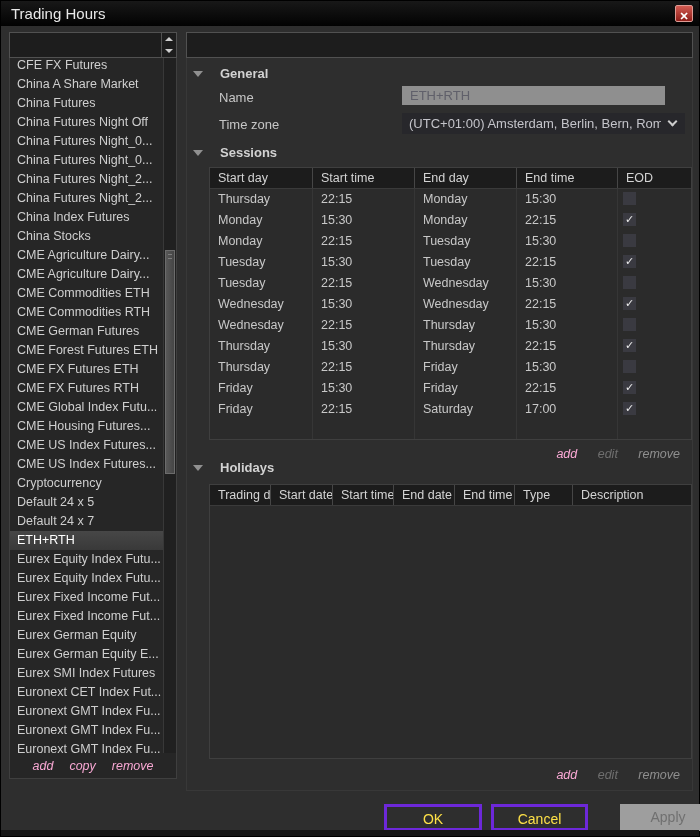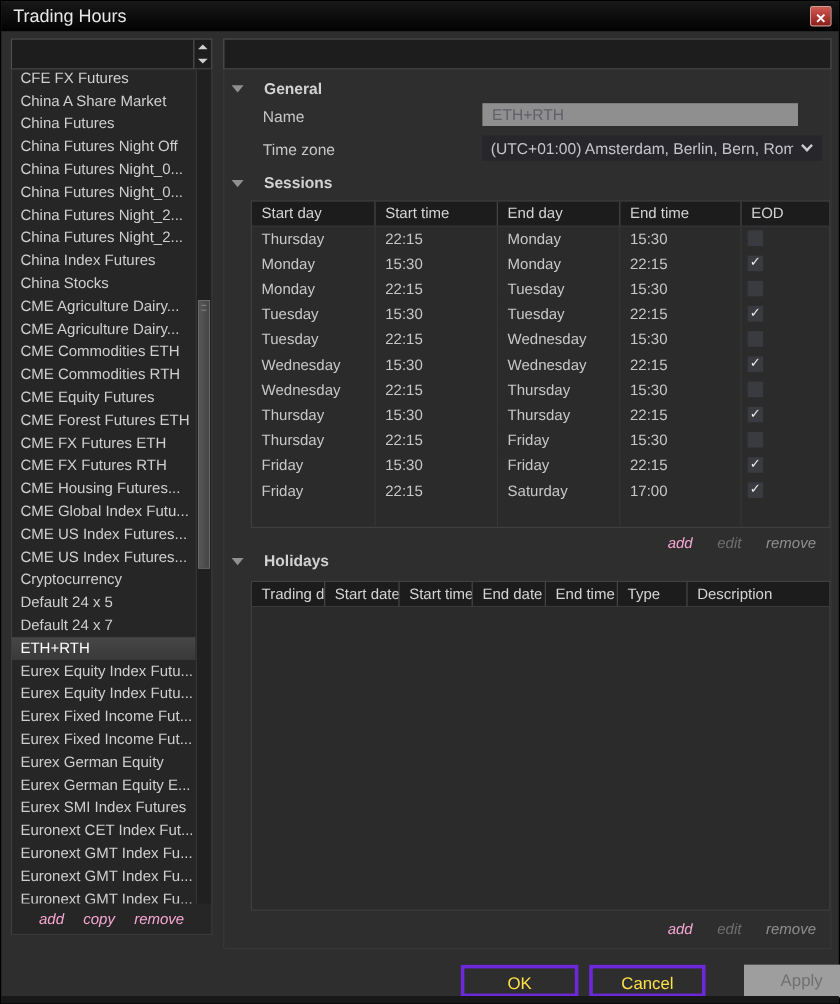--- a/index.html
+++ b/index.html
@@ -163,31 +163,31 @@
         <div class="list-item">China Stocks</div>
 
         <div class="list-item">CME Agriculture Dairy...</div>
 
         <div class="list-item">CME Agriculture Dairy...</div>
 
         <div class="list-item">CME Commodities ETH</div>
 
         <div class="list-item">CME Commodities RTH</div>
 
-        <div class="list-item">CME Equity Futures</div>
+        <div class="list-item">CME German Futures</div>
 
         <div class="list-item">CME Forest Futures ETH</div>
 
         <div class="list-item">CME FX Futures ETH</div>
 
         <div class="list-item">CME FX Futures RTH</div>
 
+        <div class="list-item">CME Global Index Futu...</div>
+
         <div class="list-item">CME Housing Futures...</div>
-
-        <div class="list-item">CME Global Index Futu...</div>
 
         <div class="list-item">CME US Index Futures...</div>
 
         <div class="list-item">CME US Index Futures...</div>
 
         <div class="list-item">Cryptocurrency</div>
 
         <div class="list-item">Default 24 x 5</div>
 
         <div class="list-item">Default 24 x 7</div>

